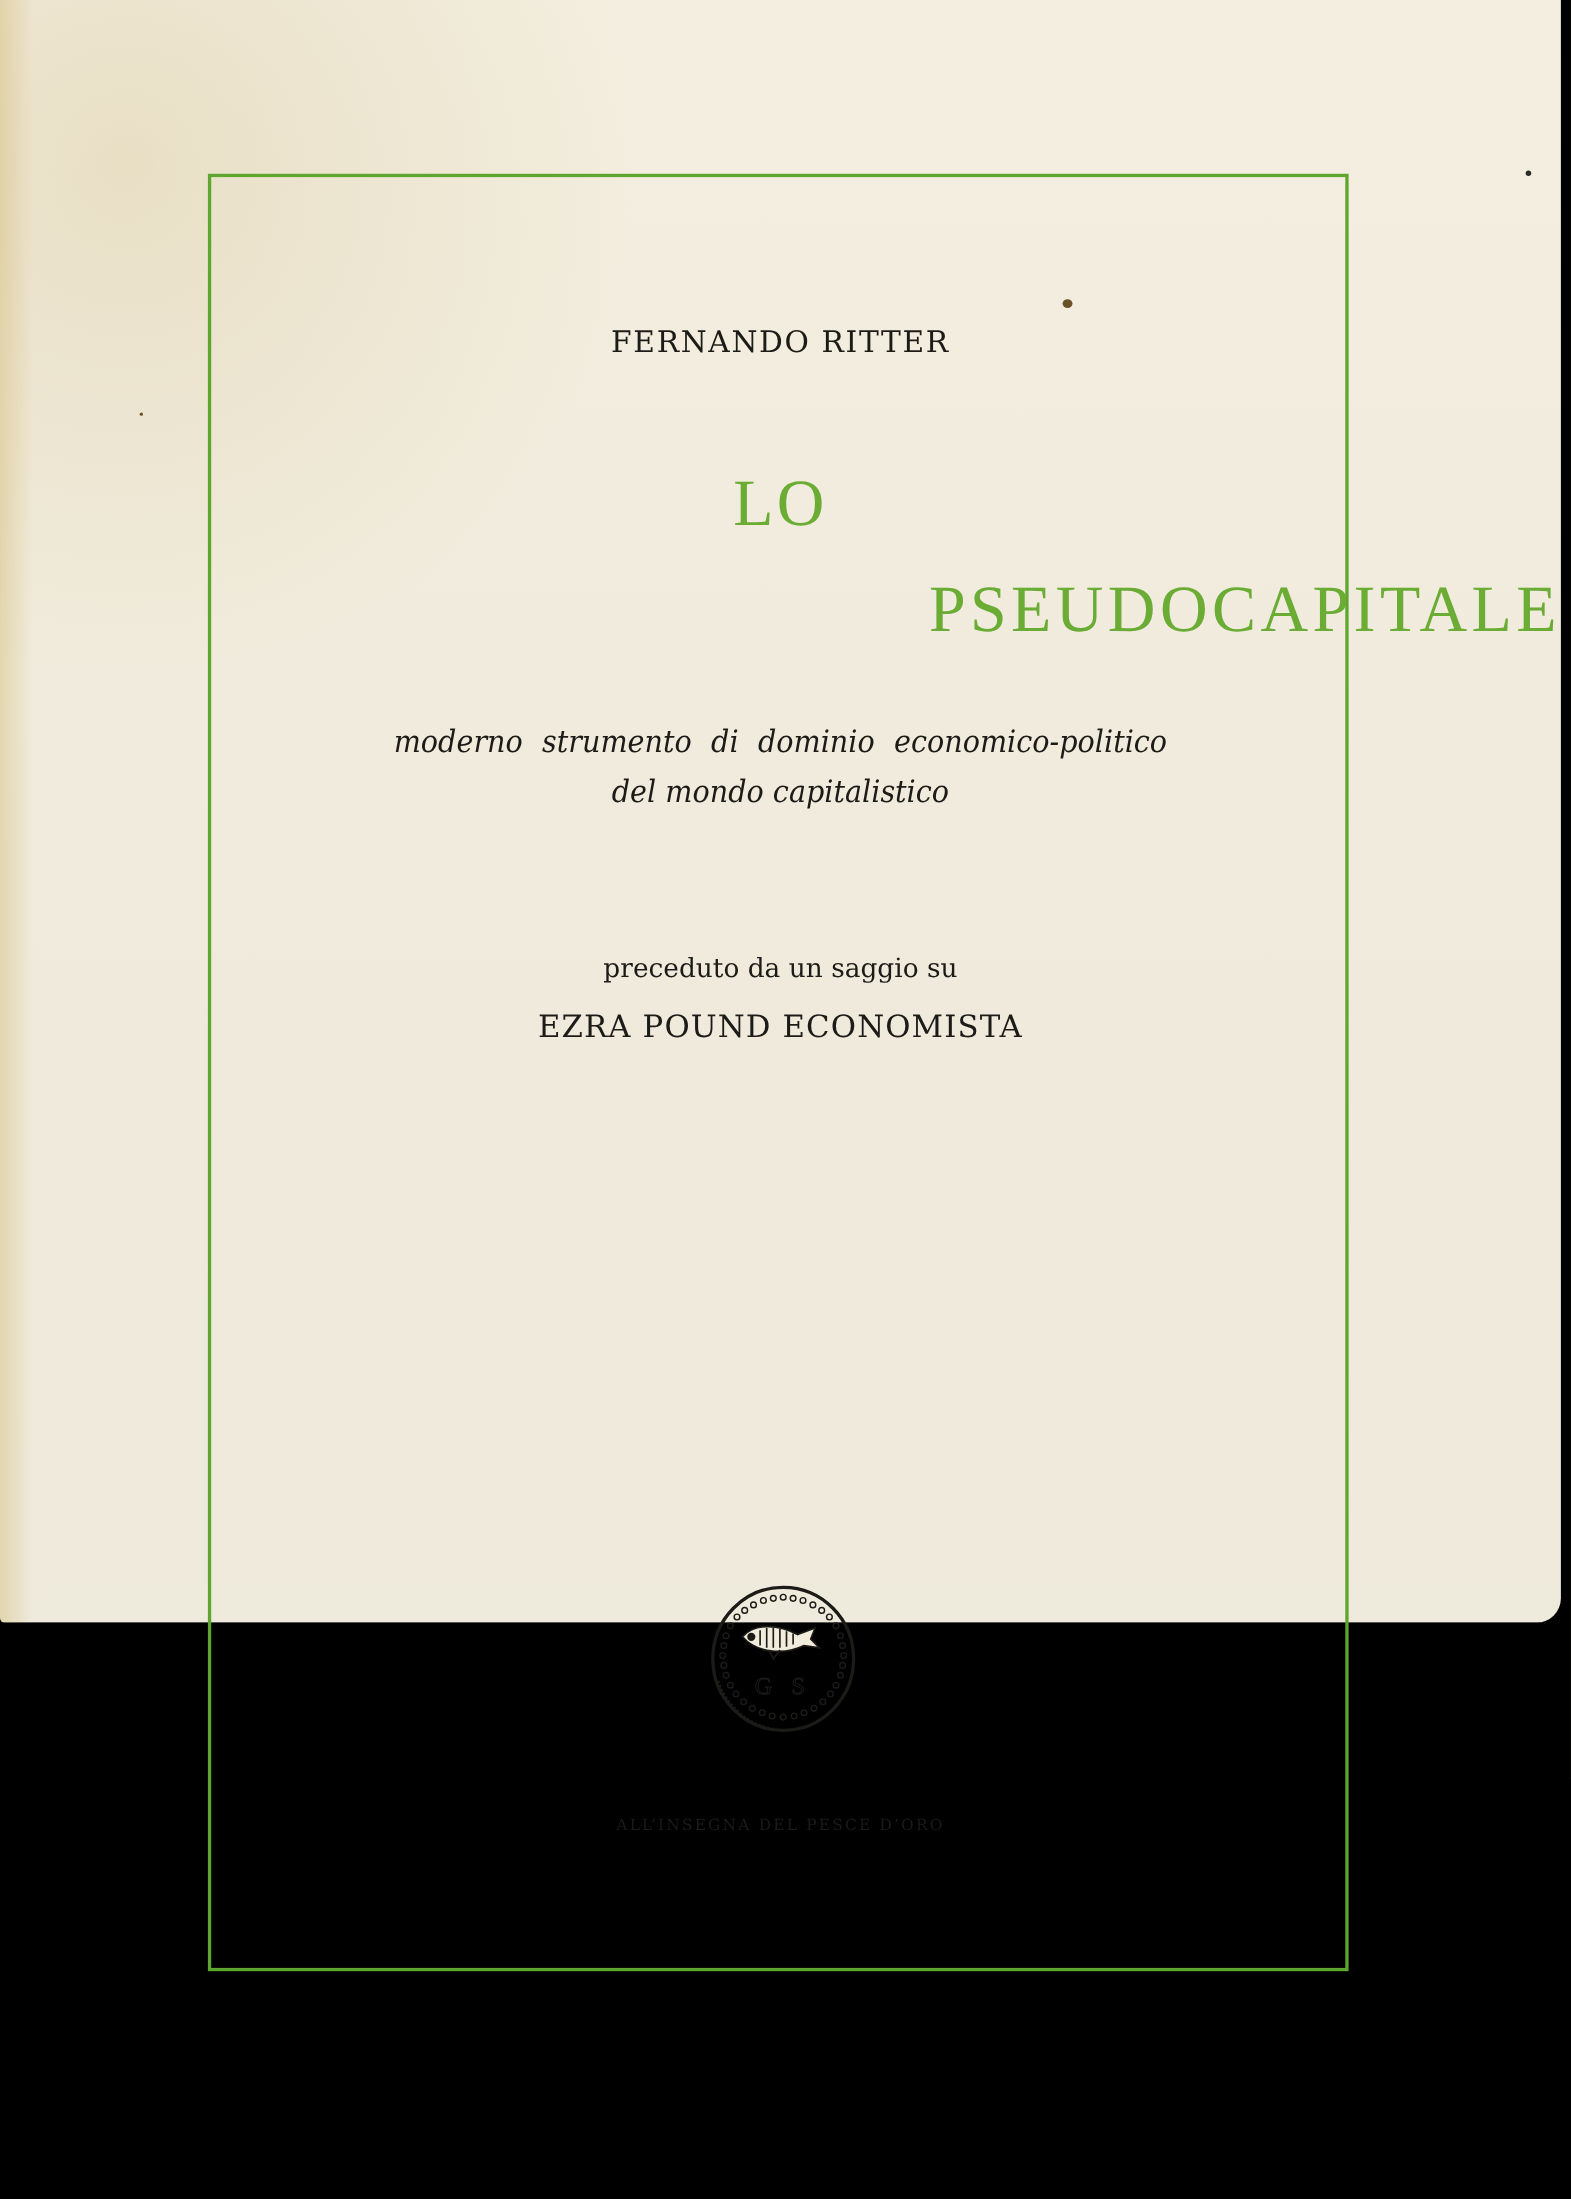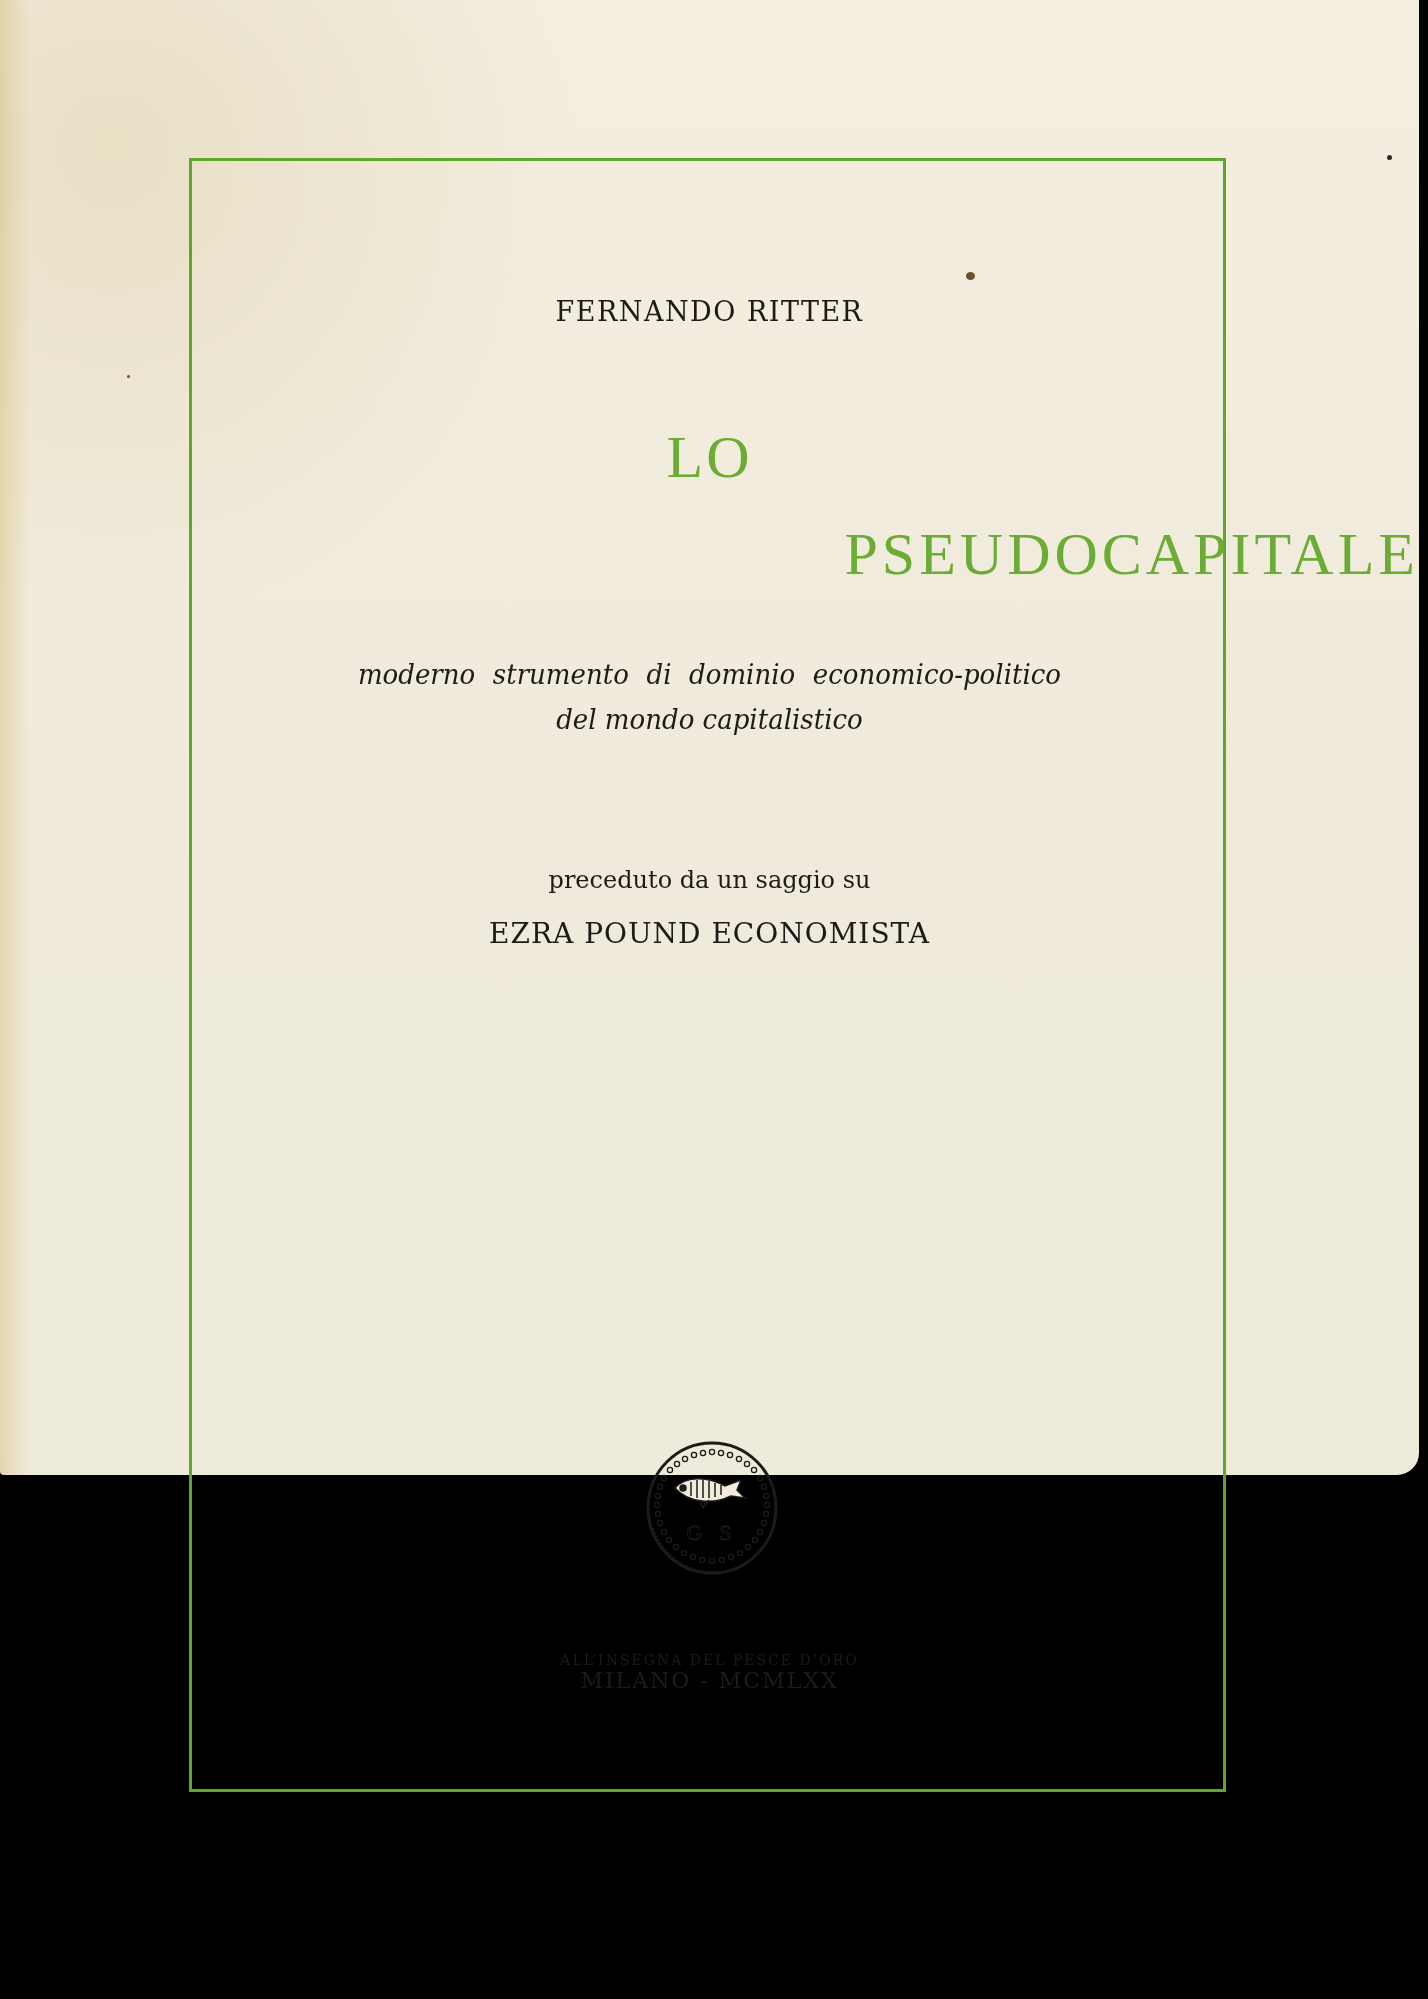--- a/index.html
+++ b/index.html
@@ -189,18 +189,17 @@
         <path d="M30 48 C40 36 62 36 80 46 L96 40 L92 50 L100 58 L86 56 C70 64 44 64 30 48 Z" fill="#f1ecdc"></path>
         <circle cx="38" cy="48" r="3" fill="#1d1b18"></circle>
         <path d="M46 42 L46 56 M52 40 L52 58 M58 40 L58 58 M64 41 L64 58 M70 43 L70 57 M76 45 L76 55"></path>
         <path d="M54 60 L58 68 L64 60"></path>
       </g>
       <text x="67" y="100" text-anchor="middle" font-family="Liberation Serif, serif" font-size="22" fill="none" stroke="#1d1b18" stroke-width="0.9" letter-spacing="6">G S</text>
     </svg>
   </div>
 
   <div class="txt publisher-line1">ALL’INSEGNA DEL PESCE D’ORO</div>
-  <div class="txt publisher-line2">MILANO - MCMLXX</div>
 
   <div class="speck" style="left:966px;top:272px;width:9px;height:8px;"></div>
   <div class="speck" style="left:1387px;top:155px;width:5px;height:5px;background:#2a2a2a;"></div>
   <div class="speck" style="left:127px;top:375px;width:3px;height:3px;"></div>
 </div>
 
 </body></html>

